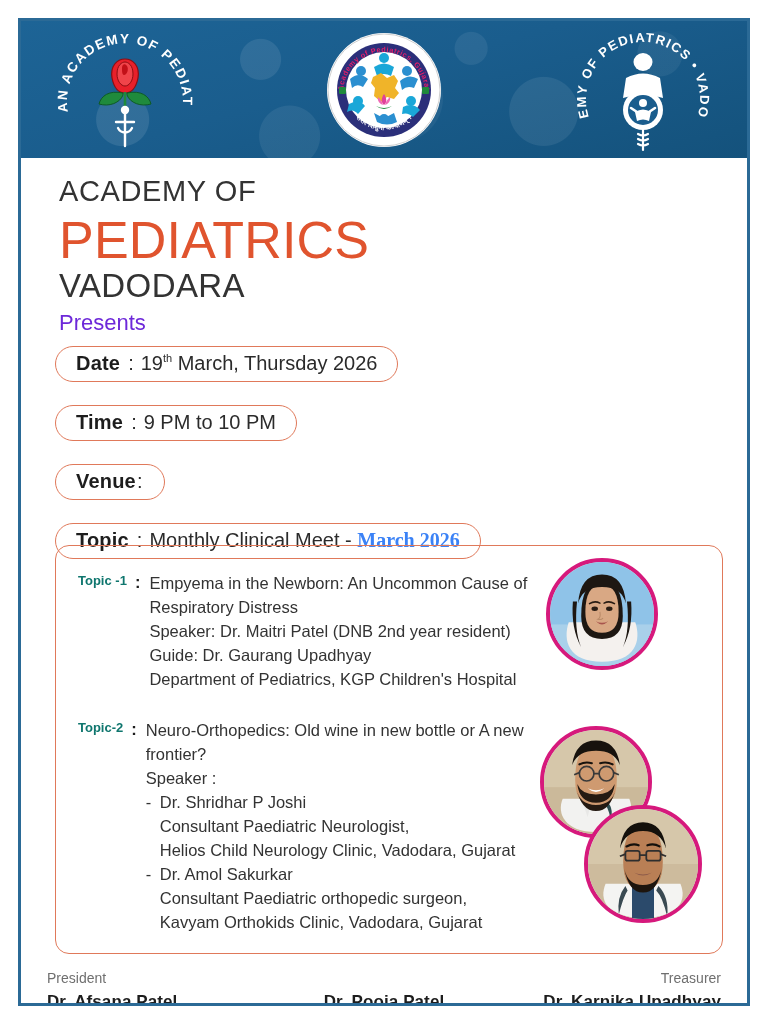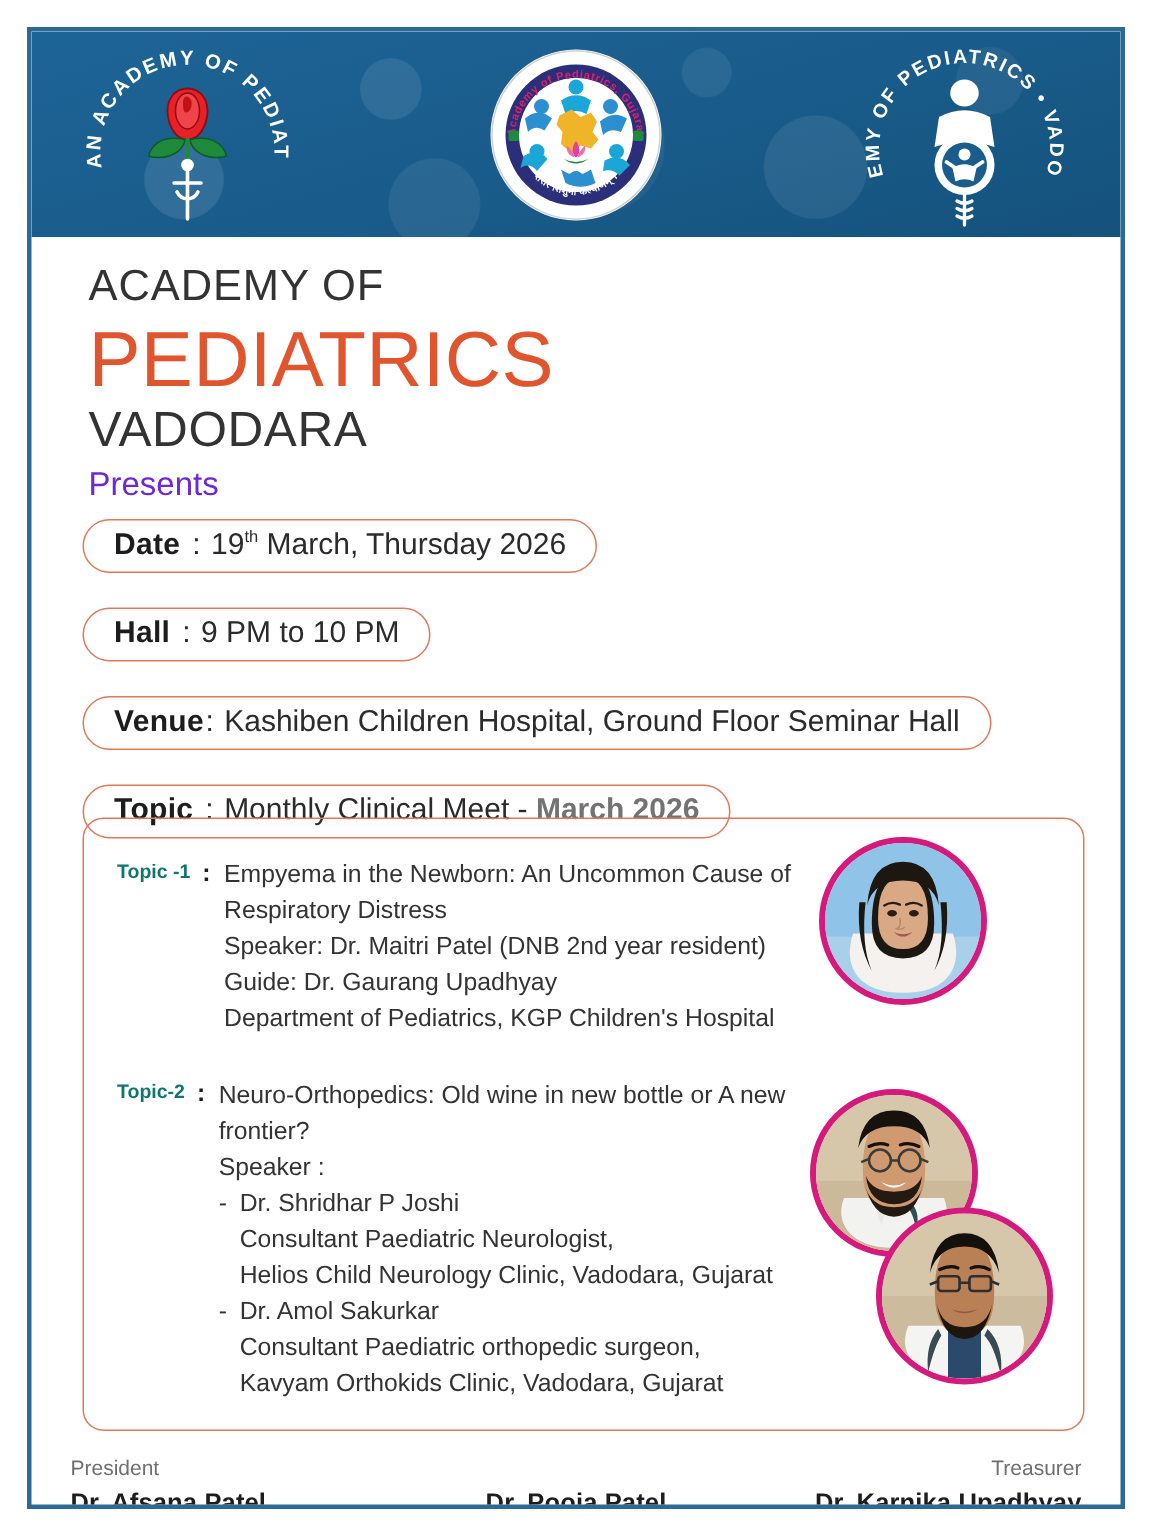--- a/index.html
+++ b/index.html
@@ -82,21 +82,21 @@
     padding:5px 20px 6px 20px;
     align-self:flex-start;
     background:#fff;
     white-space:nowrap;
     line-height:1.15;
   }
   .pill-key{font-weight:bold;font-size:20px;color:#1d1d1d;letter-spacing:.2px;}
   .pill-sep{font-size:20px;color:#2b2b2b;padding:0 2px 0 8px;}
   .pill-sep.tight{padding-left:1px;}
   .pill-val{font-size:20px;color:#2b2b2b;padding-left:5px;}
-  .pill-val b{font-weight:bold;color:#737373;}
+  .pill-val b{font-weight:bold;color:#3b82f6;font-family:Liberation Serif, serif;}
   .pill-val sup{font-size:11px;vertical-align:super;}
 
   
   .content-wrap{position:relative;margin-top:-14px;padding-left:12px;padding-right:2px;flex:1 1 auto;}
   .content-box{
     position:relative;
     border:1.3px solid #e0795a;
     border-radius:14px;
     padding:26px 22px 18px 22px;
     box-sizing:border-box;
@@ -285,29 +285,28 @@
 
       <div class="pills">
 
         <div class="pill">
           <span class="pill-key">Date</span>
           <span class="pill-sep">:</span>
           <span class="pill-val"><span>19</span><sup>th</sup><span> March, Thursday 2026</span></span>
         </div>
 
         <div class="pill">
-          <span class="pill-key">Hall</span>
+          <span class="pill-key">Time</span>
           <span class="pill-sep">:</span>
           <span class="pill-val">9 PM to 10 PM</span>
         </div>
 
         <div class="pill">
           <span class="pill-key">Venue</span>
           <span class="pill-sep tight">:</span>
-          <span class="pill-val">Kashiben Children Hospital, Ground Floor Seminar Hall</span>
         </div>
 
         <div class="pill">
           <span class="pill-key">Topic</span>
           <span class="pill-sep">:</span>
           <span class="pill-val"><span>Monthly Clinical Meet - </span><b>March 2026</b></span>
         </div>
       </div>
 
       <div class="content-wrap">

